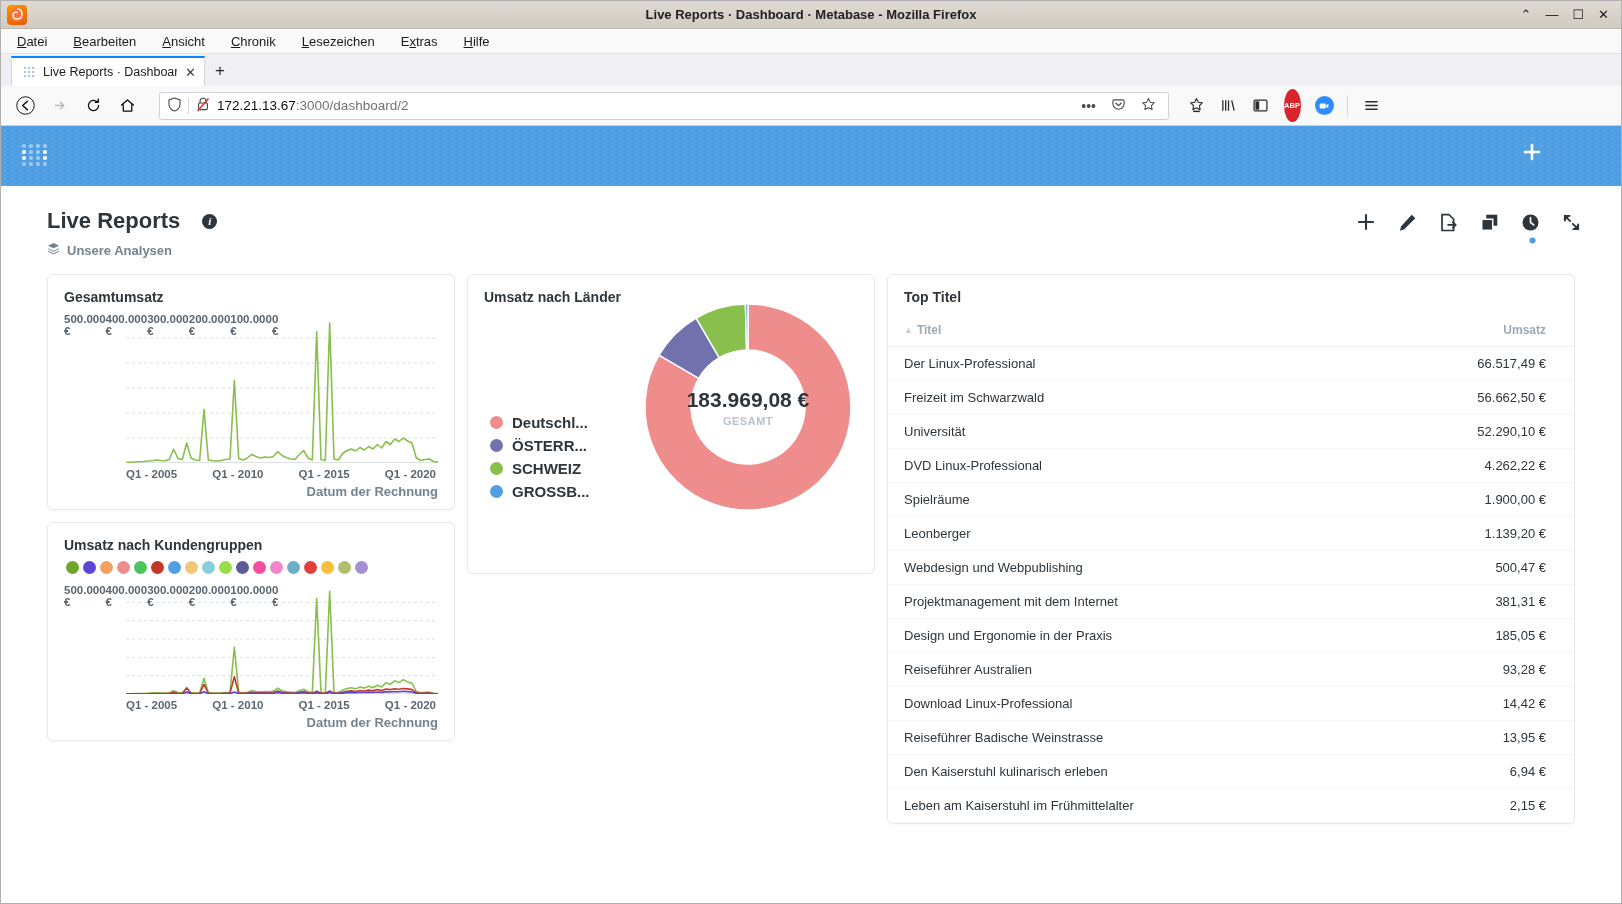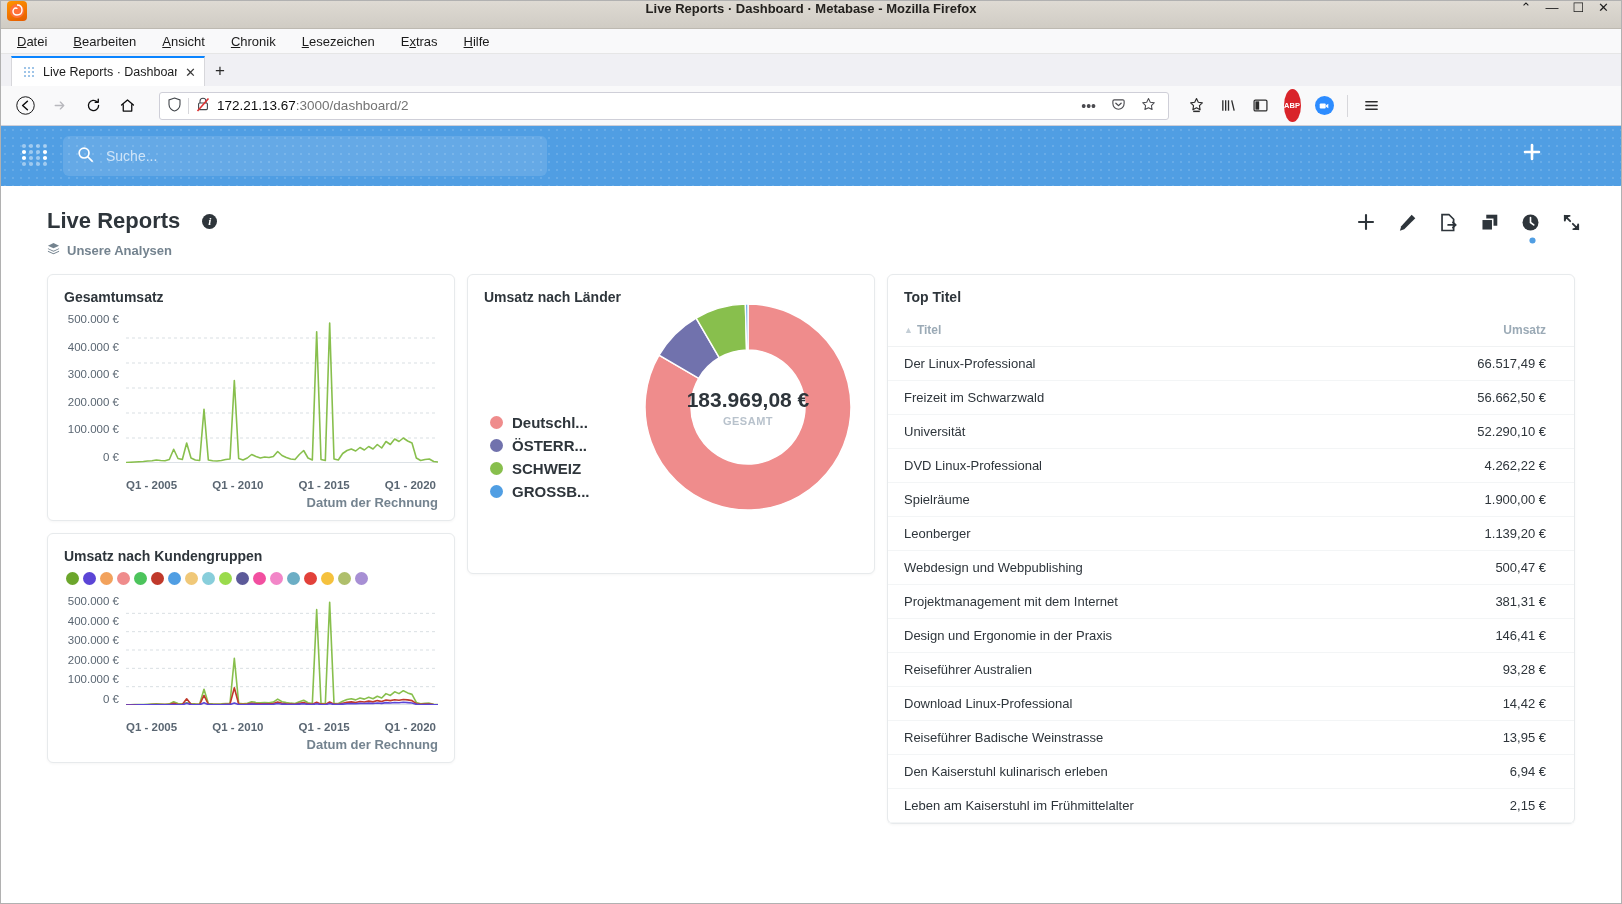--- a/index.html
+++ b/index.html
@@ -14,21 +14,21 @@
   
   .window {
     position: absolute; inset: 0;
     background: #f9f9fa;
     border: 1px solid #b1b1b1;
     display: flex; flex-direction: column;
   }
   .titlebar {
     height: 28px; background: #d4d0c8;
     background-image: linear-gradient(#dedad3,#d0ccc4);
-    display: flex; align-items: flex-start;
+    display: flex; align-items: center;
     position: relative; flex: 0 0 28px;
     border-bottom: 1px solid #bdb9b1;
   }
   .ff-logo {
     width: 20px; height: 20px; margin-left: 6px; border-radius: 4px;
     background: linear-gradient(160deg,#ff9500,#e55b00);
     display: flex; align-items: center; justify-content: center;
     color: #fff; font-size: 13px; font-weight: bold;
   }
   .title-text {
@@ -164,27 +164,27 @@
   }
   .card-title { font-size: 14px; font-weight: bold; color: #2e353b; margin-bottom: 8px; }
 
   .axis-label {
     text-align: right; font-size: 13px; font-weight: bold;
     color: #74838f; margin-top: 4px;
   }
   .x-ticks {
     display: flex; font-size: 11.5px; font-weight: bold; color: #5a6672;
     padding-left: 62px; justify-content: space-between; padding-right: 2px;
-    margin-top: 16px;
+    margin-top: 5px;
   }
   .chart-row { display: flex; }
   .y-ticks {
-    width: 62px; display: flex; flex-direction: column;
-    justify-content: space-between; align-items: flex-end;
-    font-size: 11.5px; font-weight: normal; color: #5a6672;
+    width: 62px; display: flex; flex-direction: row;
+    justify-content: space-between; 
+    font-size: 11.5px; font-weight: bold; color: #5a6672;
     padding-right: 7px; padding-bottom: 0;
   }
   .plot { flex: 1; position: relative; }
   .plot svg { display: block; width: 100%; height: 100%; }
 
   .legend-dots { display: flex; gap: 4px; margin: 2px 0 10px 2px; flex-wrap: nowrap; }
   .legend-dot { width: 13px; height: 13px; border-radius: 50%; }
 
   
   .card-donut { width: 408px; min-height: 294px; }
@@ -391,29 +391,20 @@
               <circle cx="12" cy="17" r="2.1" opacity=".45"></circle>
               <circle cx="19" cy="17" r="2.1" opacity=".45"></circle>
               <circle cx="26" cy="17" r="2.1"></circle>
             <circle cx="5" cy="23" r="2.1" opacity=".45"></circle>
               <circle cx="12" cy="23" r="2.1" opacity=".45"></circle>
               <circle cx="19" cy="23" r="2.1" opacity=".45"></circle>
               <circle cx="26" cy="23" r="2.1" opacity=".45"></circle>
           </g>
         </svg>
       </div>
-      <div class="mb-search">
-        <span>
-          <svg width="17" height="17" viewBox="0 0 18 18">
-              <circle cx="7.5" cy="7.5" r="5.2" fill="none" stroke="#fff" stroke-width="1.8"></circle>
-              <path d="M11.4 11.4 L16 16" stroke="#fff" stroke-width="1.8" stroke-linecap="round"></path>
-            </svg>
-        </span>
-        <span class="ph">Suche...</span>
-      </div>
       <div class="mb-right">
         <span class="mb-link">
           <span class="mb-ico">
             <svg width="17" height="17" viewBox="0 0 18 18">
                 <path d="M9 1 L10.5 7.5 L17 9 L10.5 10.5 L9 17 L7.5 10.5 L1 9 L7.5 7.5 Z" fill="#fff"></path>
               </svg>
           </span>
           <span>Stelle eine Frage</span>
         </span>
         <span class="mb-link">
@@ -689,21 +680,21 @@
               <tr>
                 <td class="c1">Webdesign und Webpublishing</td>
                 <td class="c2">500,47 €</td>
               </tr>
               <tr>
                 <td class="c1">Projektmanagement mit dem Internet</td>
                 <td class="c2">381,31 €</td>
               </tr>
               <tr>
                 <td class="c1">Design und Ergonomie in der Praxis</td>
-                <td class="c2">146,41 €</td>
+                <td class="c2">185,05 €</td>
               </tr>
               <tr>
                 <td class="c1">Reiseführer Australien</td>
                 <td class="c2">93,28 €</td>
               </tr>
               <tr>
                 <td class="c1">Download Linux-Professional</td>
                 <td class="c2">14,42 €</td>
               </tr>
               <tr>

